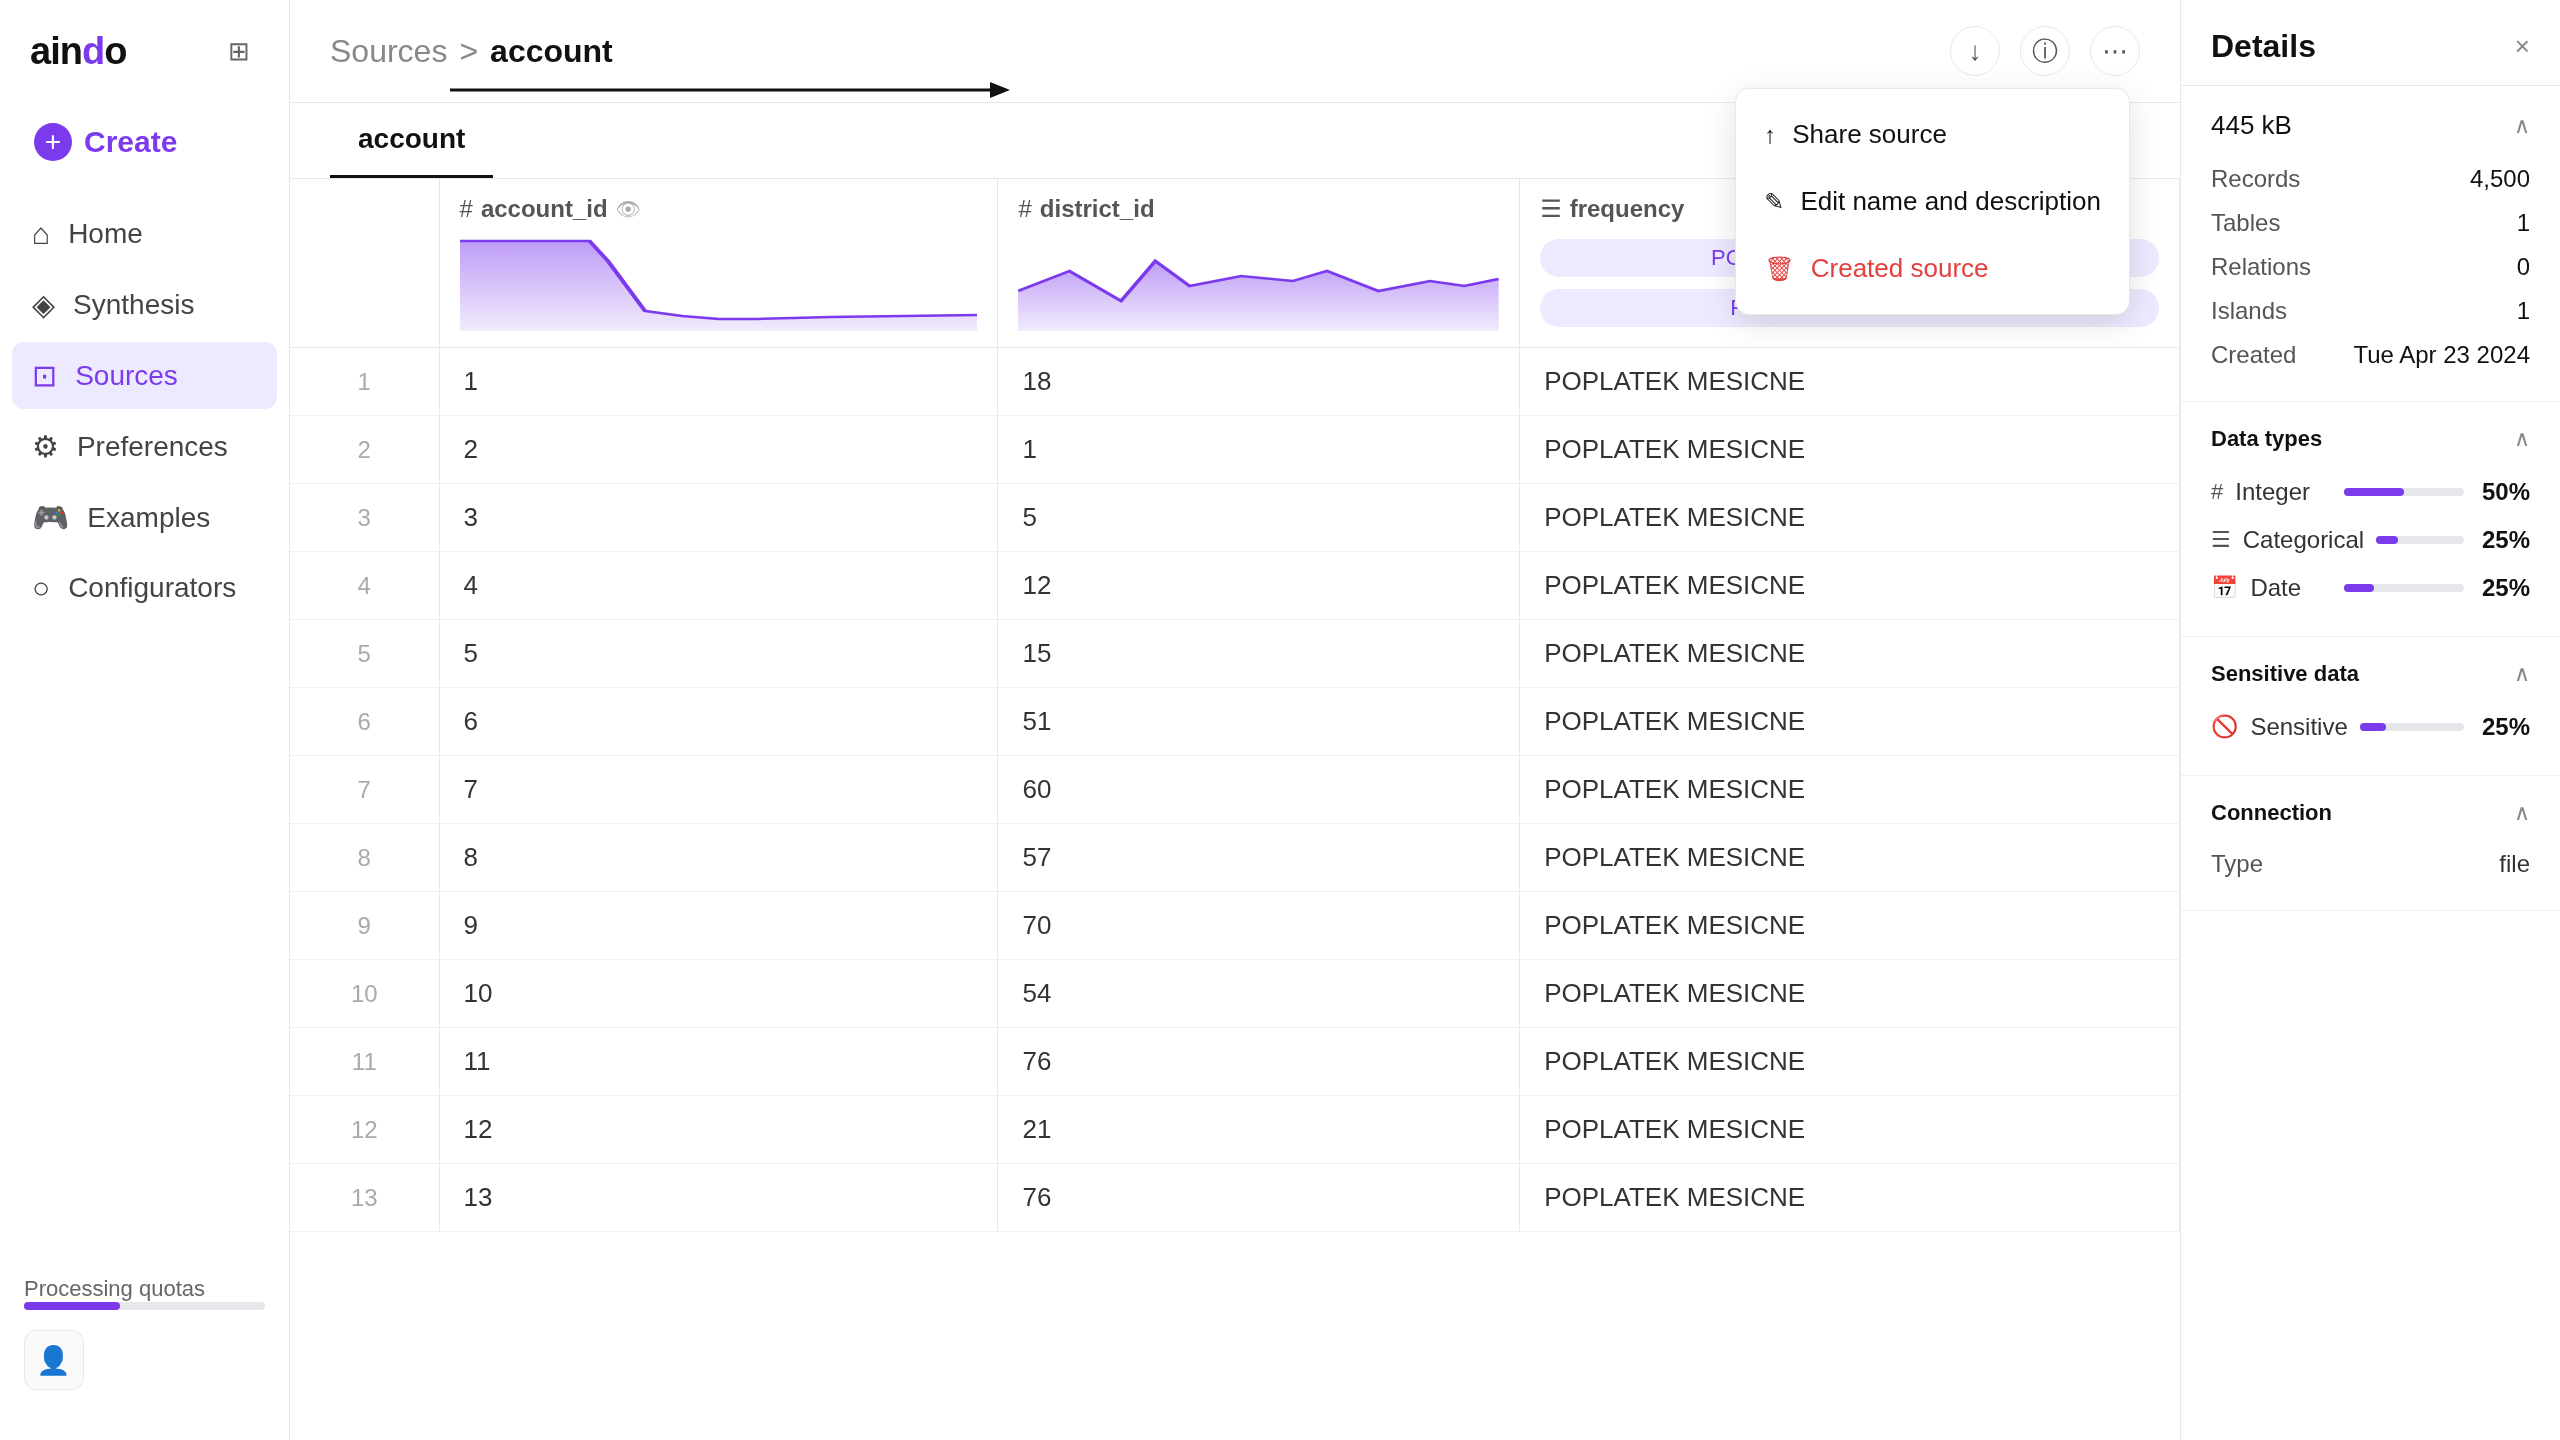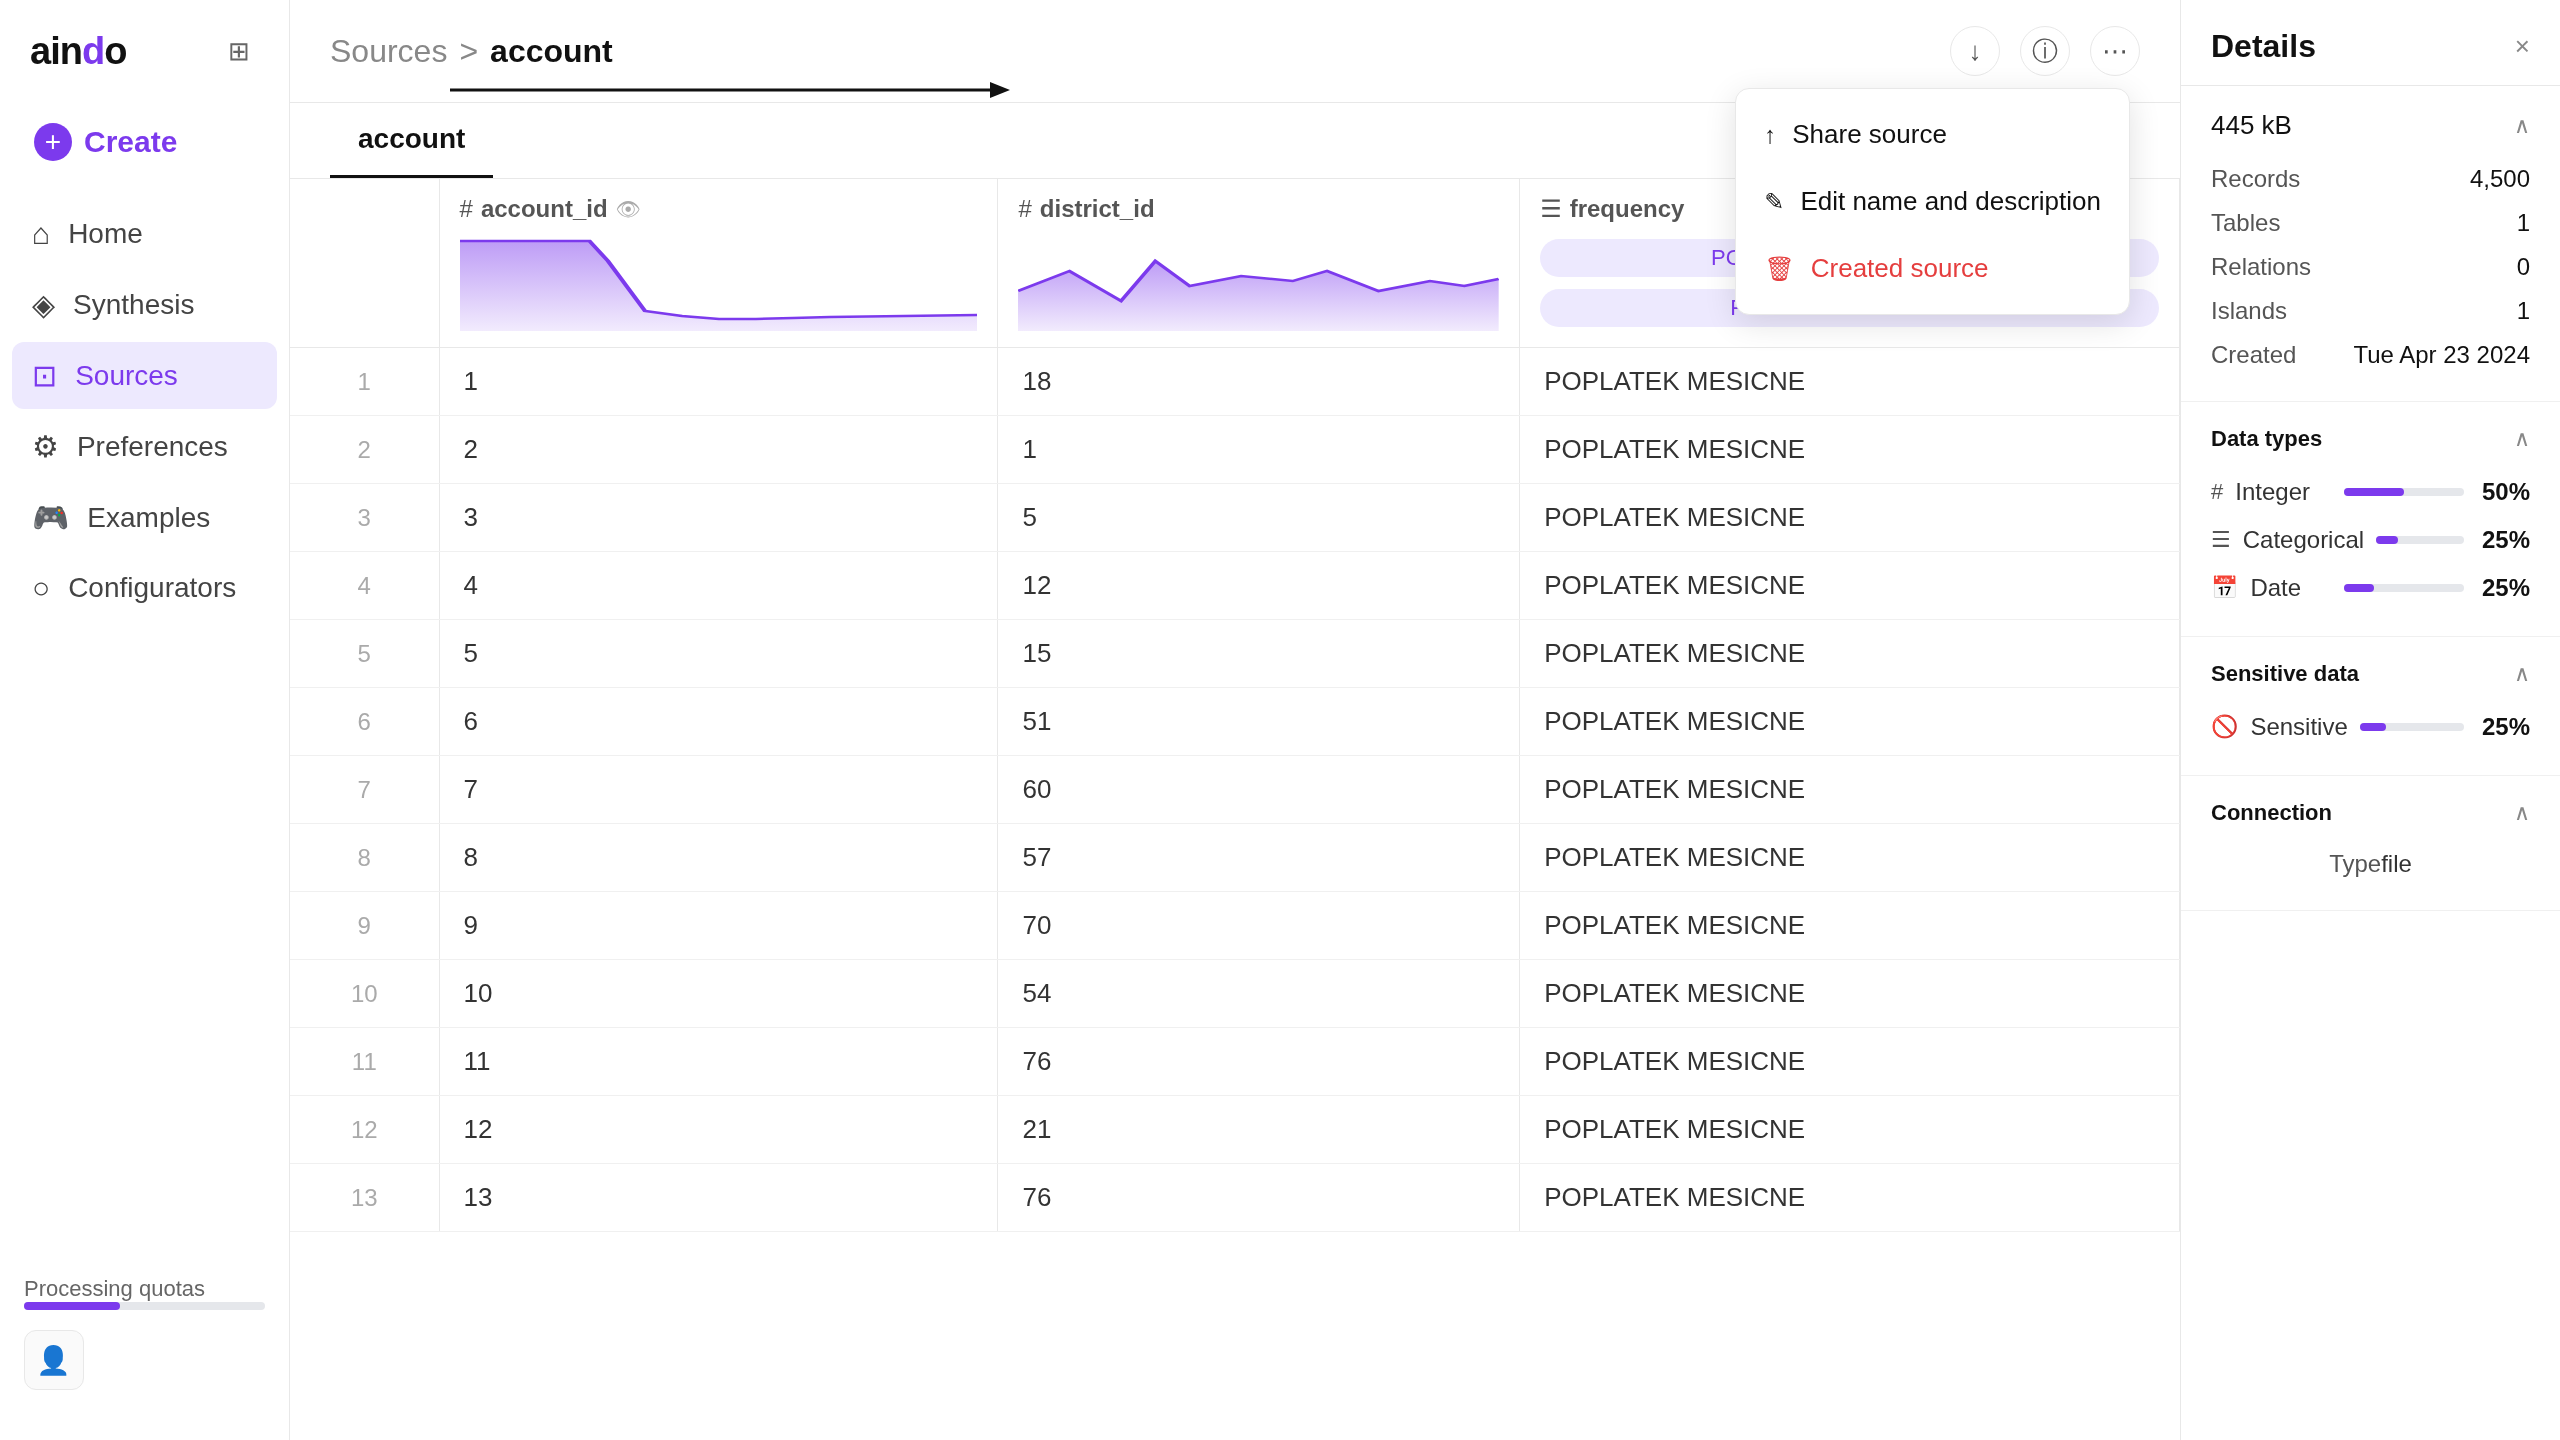--- a/index.html
+++ b/index.html
@@ -224,21 +224,21 @@
     .dtype-bar-bg { width: 120px; height: 8px; background: #e5e7eb; border-radius: 4px; }
     .dtype-bar-fill { height: 8px; background: #7c3aed; border-radius: 4px; }
     .dtype-pct { color: #111; font-weight: 600; font-size: 24px; margin-left: 6px; }
 
     .sensitive-row {
       display: flex; align-items: center; gap: 12px;
       padding: 10px 0; font-size: 24px;
     }
 
     .conn-row {
-      display: flex; justify-content: center;
+      display: flex; justify-content: space-between;
       font-size: 24px; padding: 8px 0;
     }
     .conn-label { color: #555; }
     .conn-value { color: #333; }
     .dropdown-menu {
       position: absolute;
       top: 88px;
       right: 430px;
       background: #fff;
       border: 1px solid #e8e8e8;

